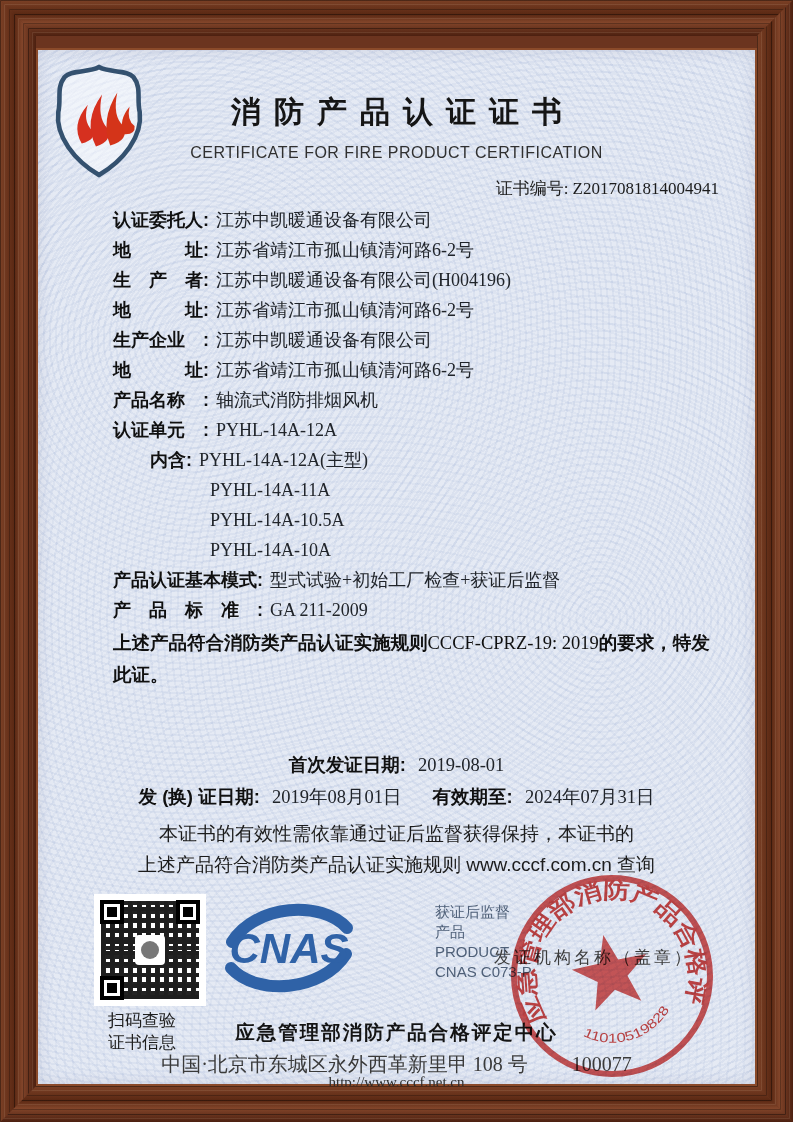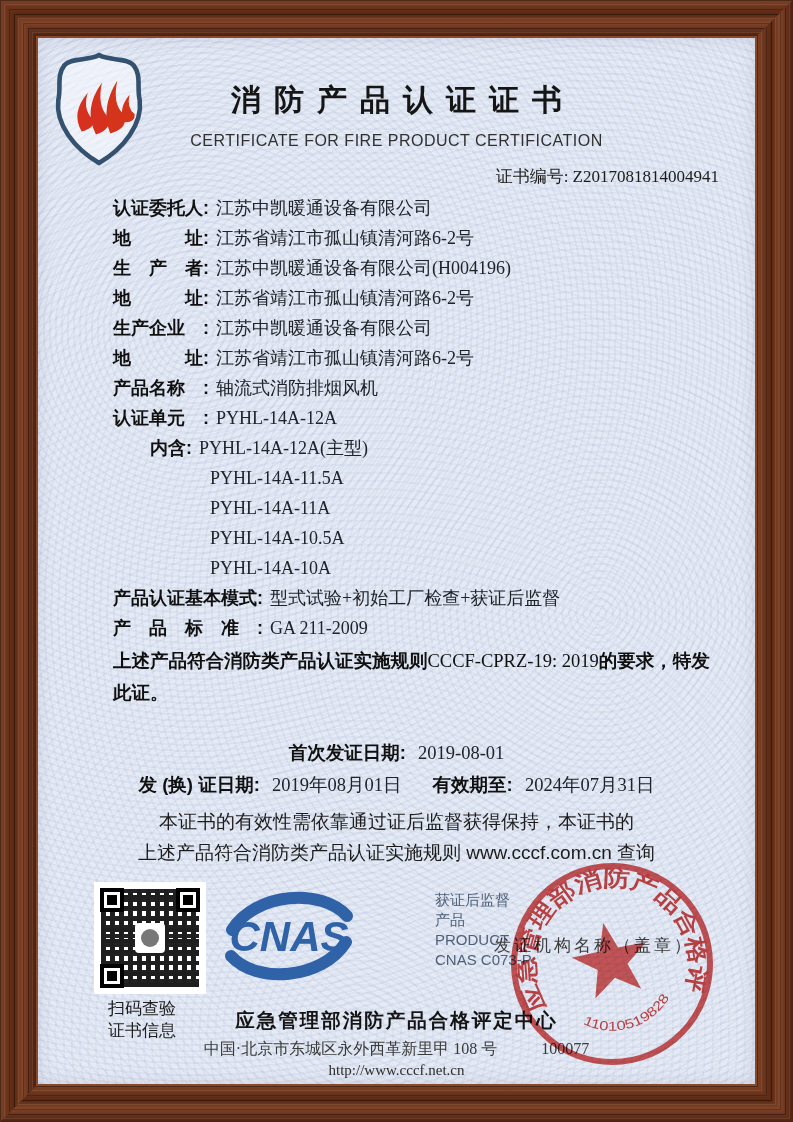--- a/index.html
+++ b/index.html
@@ -18,21 +18,21 @@
       repeating-linear-gradient(to right, rgba(0,0,0,.38) 0 1px, rgba(0,0,0,0) 1px 4px, rgba(255,230,200,.10) 4px 5px, rgba(0,0,0,0) 5px 9px, rgba(0,0,0,.25) 9px 10px, rgba(0,0,0,0) 10px 14px),
       linear-gradient(to right,#7c4126,#5a2813 40%,#82452a 62%,#4c2010 100%);}
   .frame-left{left:0;clip-path:polygon(0 0,100% 36px,100% calc(100% - 36px),0 100%);}
   .frame-right{right:0;clip-path:polygon(0 36px,100% 0,100% 100%,0 calc(100% - 36px));}
   
   .paper{position:absolute;inset:36px;background-color:#e5eaf4;z-index:1;
     background-image:
       repeating-radial-gradient(circle at 22% 28%, rgba(95,125,185,.08) 0 2px, rgba(0,0,0,0) 2px 6px),
       repeating-radial-gradient(circle at 78% 55%, rgba(95,125,185,.07) 0 2px, rgba(0,0,0,0) 2px 7px),
       repeating-radial-gradient(circle at 45% 95%, rgba(95,125,185,.06) 0 2px, rgba(0,0,0,0) 2px 8px);
-    box-shadow:inset 0 0 0 2px #8a4a2a, inset 0 0 18px rgba(70,80,120,.18);}
+    box-shadow:inset 0 0 0 2px #8a4a2a, inset 0 0 18px rgba(70,80,120,.18);margin-top:12px;}
   .abs{position:absolute;}
   
   .logo{left:12px;top:14px;width:102px;height:118px;}
   .title{left:0;right:0;top:44px;text-align:center;font-size:30px;font-weight:bold;color:#151515;
          letter-spacing:13px;padding-left:13px;}
   .subtitle{left:0;right:0;top:96px;text-align:center;font-size:16px;color:#303030;letter-spacing:.5px;}
   .certno{top:129px;right:38px;font-family:"Liberation Serif","DejaVu Serif",serif;font-size:17px;color:#1c1c1c;}
   
   .content{left:77px;top:157px;width:614px;}
   .row{display:flex;line-height:30px;font-size:18px;white-space:nowrap;}
@@ -65,21 +65,21 @@
   .qr-center::after{content:"";position:absolute;inset:6px;background:#777;border-radius:50%;}
   .qr-caption{left:44px;top:962px;width:124px;text-align:center;font-size:17px;line-height:22px;color:#1e1e1e;}
   .cnas-logo{left:182px;top:850px;width:142px;height:98px;}
   .cnas-lines{left:399px;top:854px;font-size:15px;line-height:20px;color:#4f6078;}
   .issuer-overlay{left:458px;top:898px;width:268px;font-size:17px;letter-spacing:3px;color:#3c3c3c;
                   white-space:nowrap;z-index:2;}
   .stamp-wrap{left:468px;top:820px;width:216px;height:216px;z-index:3;transform:rotate(-12deg);
               mix-blend-mode:multiply;opacity:.93;}
   .footer-org{left:0;right:0;top:971px;text-align:center;font-size:19.5px;font-weight:bold;
               letter-spacing:2px;color:#141414;}
-  .footer-addr{left:0;right:0;top:1003px;text-align:center;font-size:16px;color:#3a3a3a;
+  .footer-addr{left:0;right:0;top:1003px;text-align:center;font-size:20px;color:#3a3a3a;
                font-family:"Liberation Serif","DejaVu Serif",serif;}
   .footer-addr .gap{display:inline-block;width:44px;}
   .footer-url{left:0;right:0;top:1026px;text-align:center;font-size:15px;color:#2c2c2c;
               font-family:"Liberation Serif","DejaVu Serif",serif;}
 </style>
 </head>
 <body>
 
 <div class="cert">
   <div class="frame frame-h frame-top"></div>
@@ -134,21 +134,20 @@
       </div>
       <div class="row">
         <span class="lbl">认证单元　:</span>
         <span class="val">PYHL-14A-12A</span>
       </div>
 
       <div class="row row-inner">
         <span class="lbl">内含:</span>
         <span class="val">PYHL-14A-12A(主型)</span>
       </div>
-      <div class="model">PYHL-14A-11.5A</div>
       <div class="model">PYHL-14A-11A</div>
       <div class="model">PYHL-14A-10.5A</div>
       <div class="model">PYHL-14A-10A</div>
 
       <div class="row">
         <span class="lbl">产品认证基本模式:</span>
         <span class="val">型式试验+初始工厂检查+获证后监督</span>
       </div>
       <div class="row">
         <span class="lbl">产　品　标　准　:</span>

